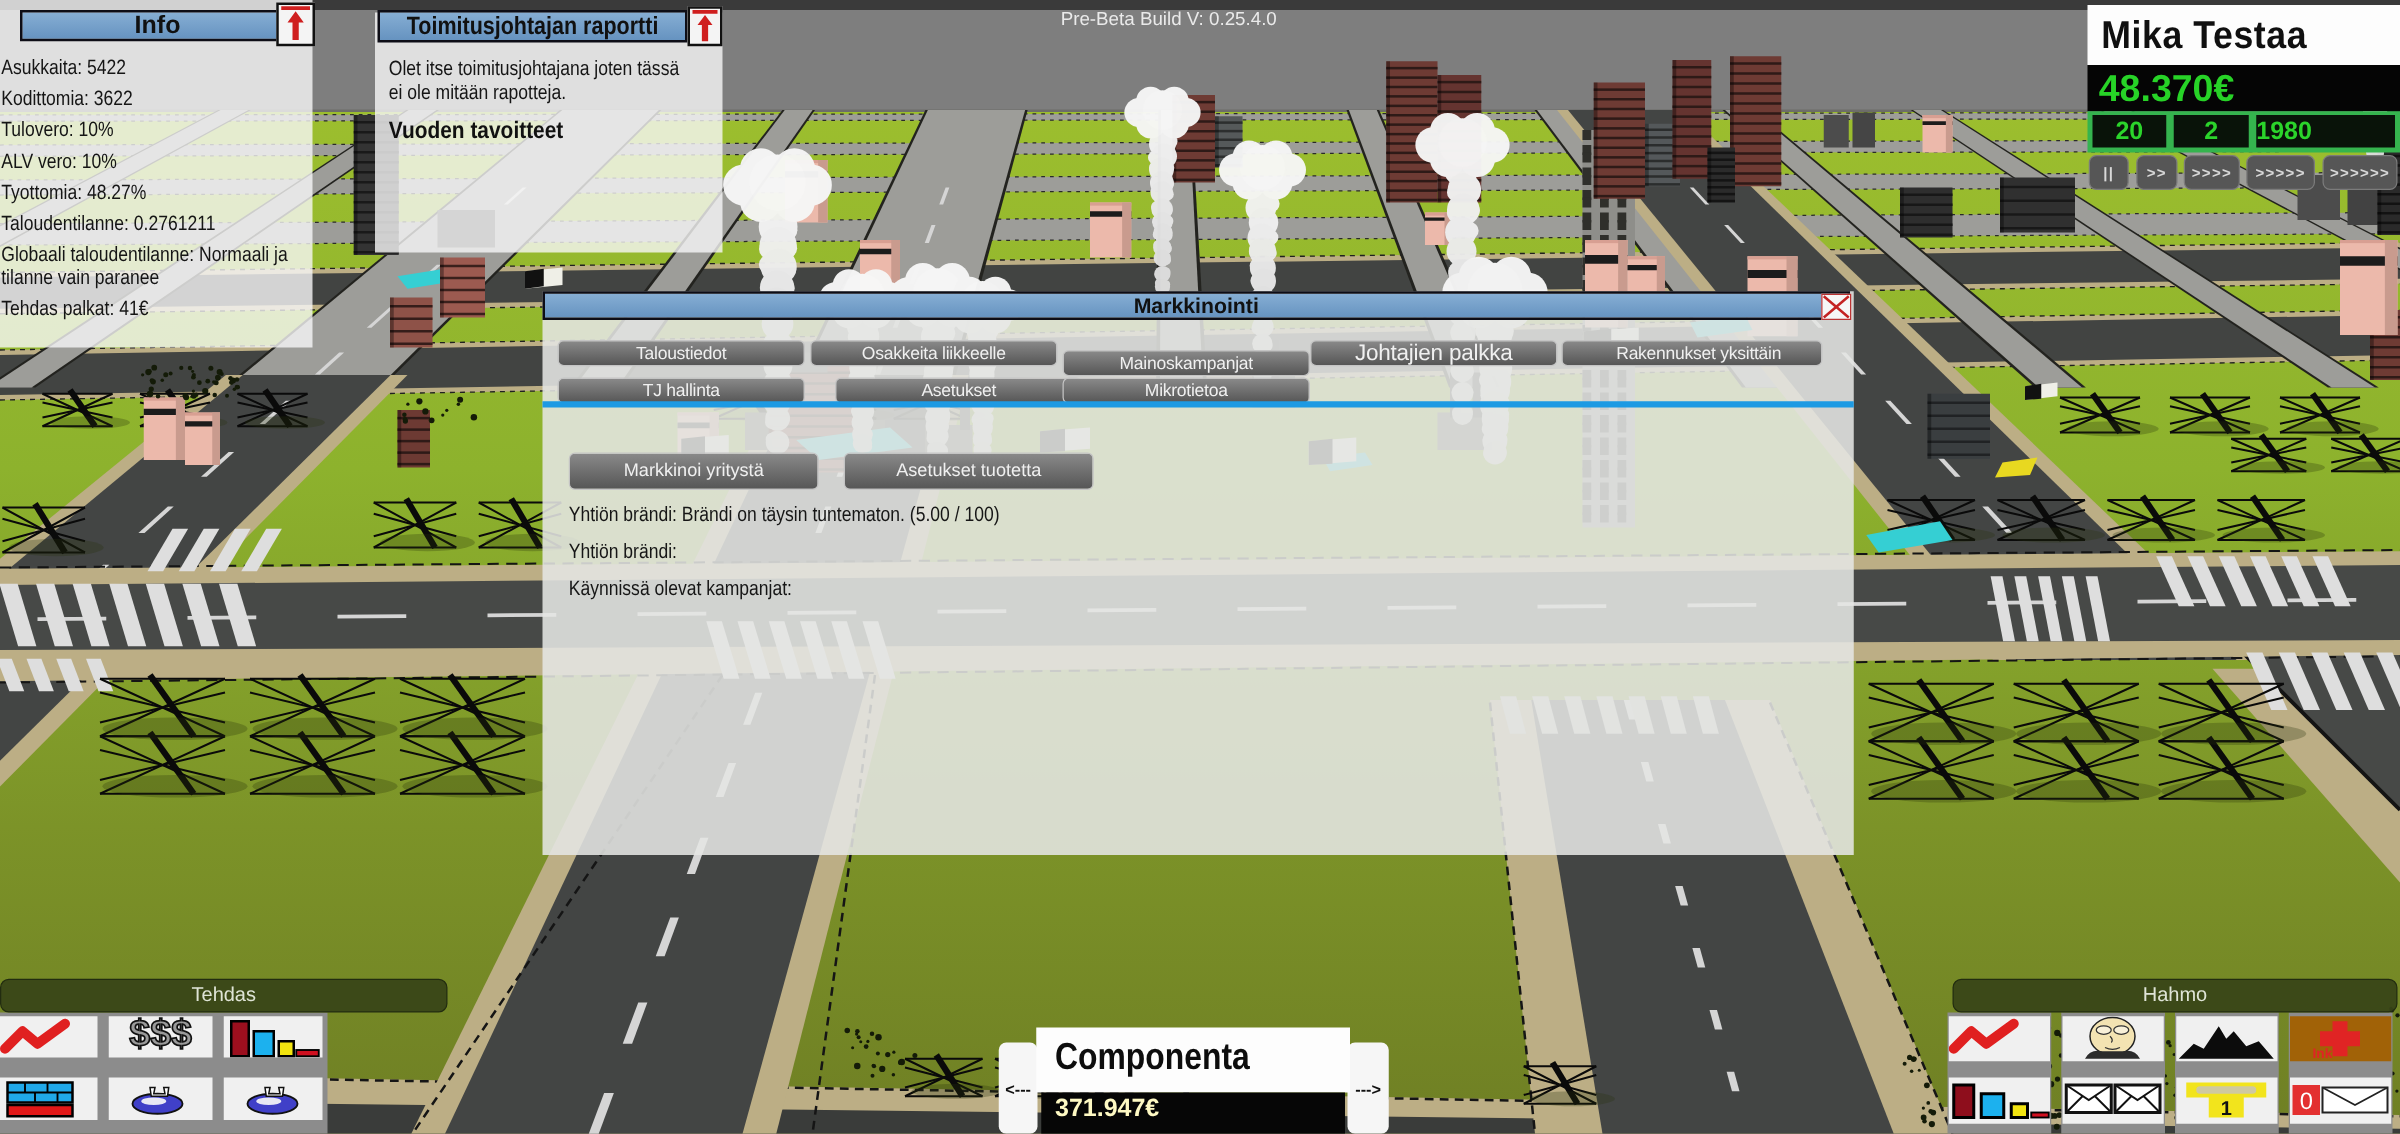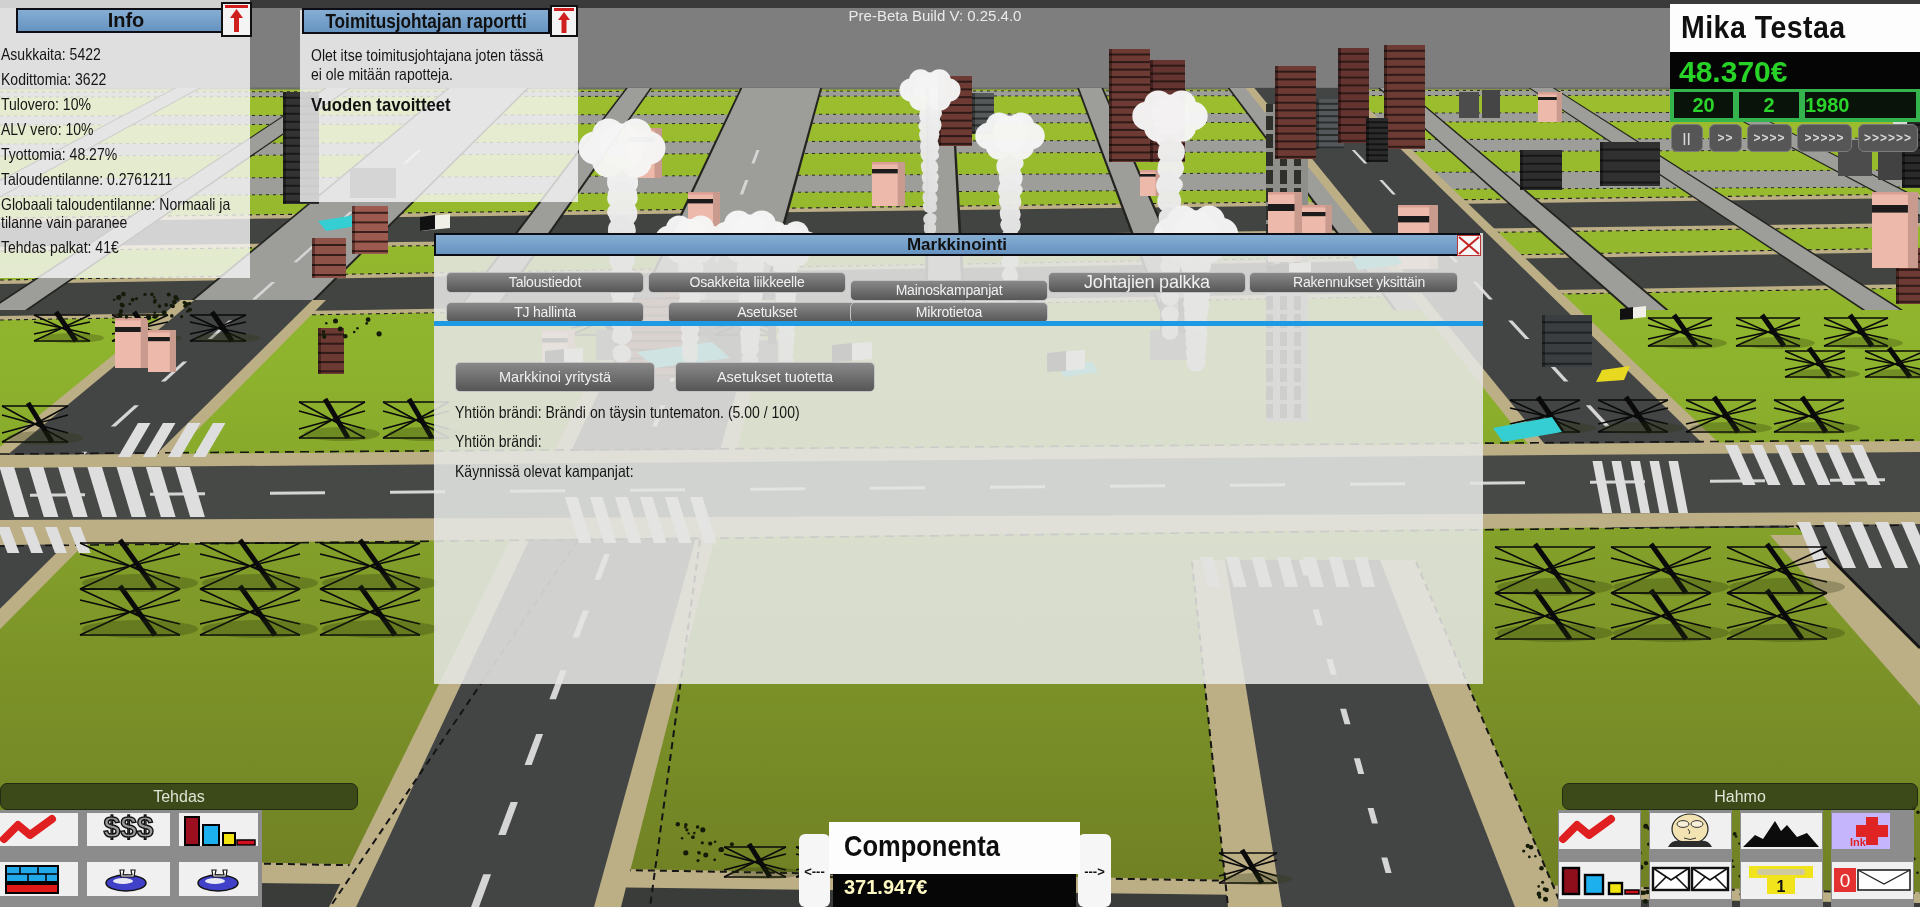--- a/index.html
+++ b/index.html
@@ -1753,21 +1753,21 @@
       <ellipse cx="47" cy="11" rx="6" ry="3.4" fill="#f8f0d8" stroke="#333" stroke-width="1"></ellipse>
       <path d="M38 16 q3 3 1 5" stroke="#333" fill="none"></path>
       <path d="M34 25 q6 3 12 0" stroke="#333" fill="none"></path>
       <path d="M18 34 q4 -8 14 -6 l16 0 q10 -2 14 6 Z" fill="#2c2c2c"></path>
     </svg></div>
 
 <div class="abs" style="left:1741px;top:813px;width:81px;height:36px;background:#f0f0f0;"><svg width="81" height="36" viewBox="0 0 81 36">
       <path d="M2 34 L14 22 L22 26 L34 8 L40 18 L46 12 L56 24 L66 20 L78 34 Z" fill="#0c0c0c"></path>
     </svg></div>
 
-<div class="abs" style="left:1832px;top:813px;width:58px;height:36px;background:#c4b5fd;"><svg width="81" height="36" viewBox="0 0 81 36">
+<div class="abs" style="left:1832px;top:813px;width:81px;height:36px;background:#a16207;"><svg width="81" height="36" viewBox="0 0 81 36">
       <path d="M34 4 h12 v8 h10 v12 h-10 v8 h-12 v-8 h-10 v-12 h10 Z" fill="#e02424"></path>
       <text x="18" y="33" font-size="11" font-weight="bold" fill="#e02424" font-family="Liberation Sans">Ink</text>
     </svg></div>
 
 <div class="abs" style="left:1559px;top:862px;width:81px;height:37px;background:#f0f0f0;"><svg width="81" height="37" viewBox="0 0 81 37">
       <rect x="4" y="6" width="16" height="26" fill="#8e0e1c" stroke="#000" stroke-width="2.4"></rect>
       <rect x="26" y="13" width="18" height="19" fill="#1cb1ee" stroke="#000" stroke-width="2.4"></rect>
       <rect x="50" y="21" width="13" height="11" fill="#f2e410" stroke="#000" stroke-width="2.4"></rect>
       <rect x="66" y="28" width="14" height="4" fill="#d01020" stroke="#000" stroke-width="1.5"></rect>
     </svg></div>

